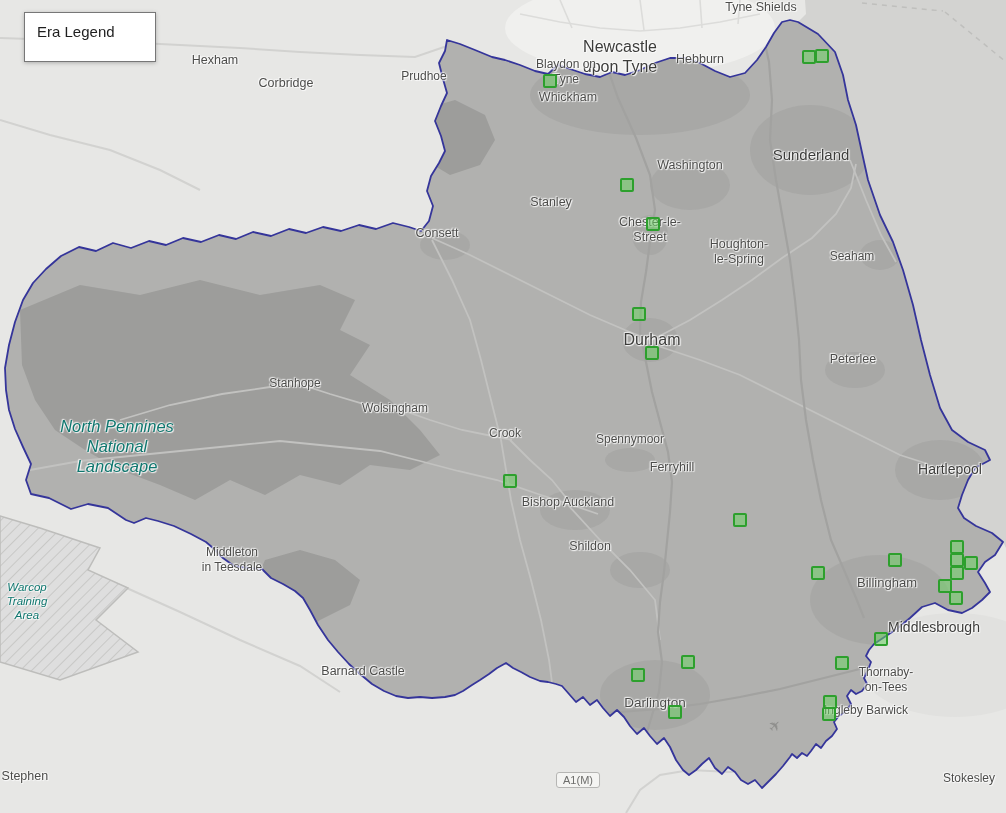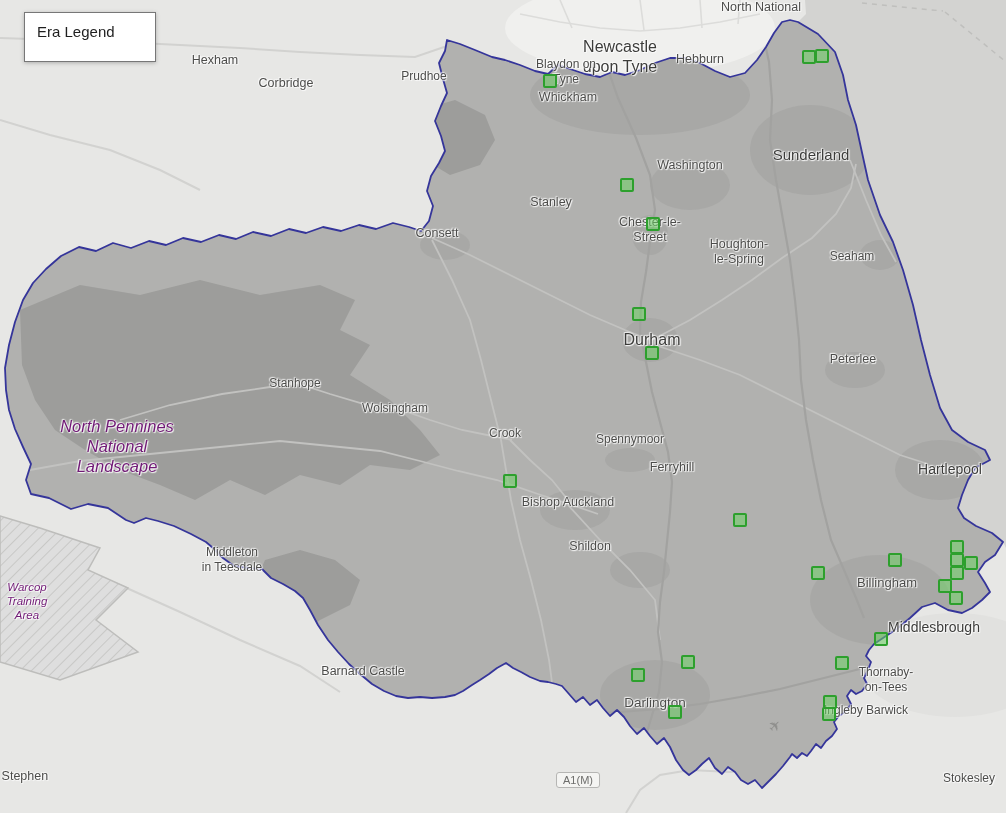--- a/index.html
+++ b/index.html
@@ -8,21 +8,21 @@
     font-family:"Liberation Sans",sans-serif;background:#e7e7e5;
     cursor:grab;
   }
   #base-svg{position:absolute;left:0;top:0;}
   .place-label{
     position:absolute;transform:translate(-50%,-50%);
     white-space:pre-line;text-align:center;line-height:1.22;
     color:#4c4c4a;pointer-events:none;
     text-shadow:0 0 2px #fff,0 0 2px #fff,1px 1px 1px rgba(255,255,255,.85),-1px -1px 1px rgba(255,255,255,.7);
   }
-  .place-label.italic{font-style:italic;color:#701a75;}
+  .place-label.italic{font-style:italic;color:#0f766e;}
   .era-marker{
     position:absolute;width:14px;height:14px;box-sizing:border-box;
     border-radius:2px;cursor:pointer;
   }
   .road-badge{
     position:absolute;transform:translate(-50%,-50%);
     background:#f4f4f2;border:1px solid #b5b5b3;border-radius:3px;
     color:#6e6e6c;font-size:11px;padding:1px 6px;white-space:nowrap;
   }
   .map-icon{
@@ -119,21 +119,21 @@
         <path d="M605,0 L612,28 604,58 618,98 636,138 650,175 655,210 650,242 646,272 641,302 640,332 646,362 652,392 660,422 668,452 672,482 670,512 667,542 664,572 660,602 658,632 662,662 659,692 650,722 641,752 631,782 626,813"></path>
         <path d="M757,0 L762,30 769,62 772,100 770,140 776,180 783,220 790,260 795,300 799,340 801,380 806,420 813,460 821,500 831,540 844,570 856,598 864,618"></path>
         <path d="M340,700 L380,706 420,710 460,714 500,716 540,716 580,714 620,712 660,709 700,704 740,697 780,689 820,679 852,671 882,663 912,649 932,639"></path>
       </g>
     </g>
 
     <path id="boundary-shape" d="M447,40 L460,44 475,50 492,57 505,60 520,65 535,71 548,74 558,65 570,69 585,74 600,77 612,72 625,75 640,70 655,63 670,58 685,58 700,63 715,71 730,77 745,73 757,60 766,47 774,33 782,22 790,20 798,22 818,34 835,52 843,75 848,100 856,125 861,148 868,180 880,215 893,242 903,270 913,305 921,340 930,375 940,408 952,430 968,442 985,450 990,460 975,468 968,480 962,495 958,508 964,518 976,526 992,533 1003,542 995,555 985,562 978,572 985,583 990,592 982,600 972,608 962,613 948,610 935,603 922,607 910,618 898,628 886,636 874,644 869,650 866,656 871,662 868,670 864,678 867,684 862,691 856,694 851,690 847,696 851,704 846,711 839,716 834,722 837,729 832,736 826,741 821,748 816,744 811,751 807,756 802,753 797,758 792,754 790,757 783,766 776,774 769,781 762,788 755,780 748,784 741,780 735,772 728,767 722,774 715,768 709,758 702,764 696,770 689,775 683,770 676,760 670,747 664,738 657,744 650,736 644,728 637,734 630,726 624,717 617,710 610,716 603,708 597,700 590,705 583,697 576,702 569,694 562,686 556,684 548,682 540,681 530,677 521,672 513,668 506,663 497,668 489,674 480,680 472,685 463,691 455,695 445,697 432,698 420,697 408,698 396,696 384,691 372,684 360,674 349,664 338,652 328,640 318,625 310,610 303,598 295,591 283,584 271,578 262,569 248,568 234,566 223,558 213,548 206,542 191,534 174,526 158,521 146,518 134,523 126,520 108,508 88,504 71,509 49,498 31,494 26,480 31,464 23,447 15,429 9,410 6,390 5,368 9,345 15,322 23,300 33,283 46,269 61,256 79,247 96,251 113,243 131,248 149,241 166,245 183,238 201,242 219,235 236,239 253,232 271,236 289,229 306,233 323,227 341,231 359,225 376,229 393,223 409,227 421,231 429,221 433,206 427,191 431,176 439,163 445,151 441,136 435,121 441,106 447,93 443,79 439,63 445,51 Z" fill="none" stroke="#35359a" stroke-width="1.8" stroke-linejoin="round"></path>
   </svg>
 
   <div id="labels-layer">
-      <div class="place-label" style="left: 761px; top: 8px; font-size: 12.5px; position: absolute;">North National</div>
+      <div class="place-label" style="left: 761px; top: 8px; font-size: 12.5px; position: absolute;">Tyne Shields</div>
       <div class="place-label" style="left: 620px; top: 57px; font-size: 16px; color: rgb(60, 60, 58); position: absolute;">Newcastle
 upon Tyne</div>
       <div class="place-label" style="left: 700px; top: 60px; font-size: 12.5px; position: absolute;">Hebburn</div>
       <div class="place-label" style="left: 215px; top: 61px; font-size: 12.5px; position: absolute;">Hexham</div>
       <div class="place-label" style="left: 286px; top: 56px; font-size: 12.5px; position: absolute; margin-top: 28px;">Corbridge</div>
       <div class="place-label" style="left: 424px; top: 76px; font-size: 12px; position: absolute;">Prudhoe</div>
       <div class="place-label" style="left: 538px; top: 72px; font-size: 12px; position: absolute; margin-left: 28px;">Blaydon on
 Tyne</div>
       <div class="place-label" style="left: 568px; top: 98px; font-size: 12.5px; position: absolute;">Whickham</div>
       <div class="place-label" style="left: 811px; top: 155px; font-size: 15px; color: rgb(60, 60, 58); position: absolute;">Sunderland</div>

